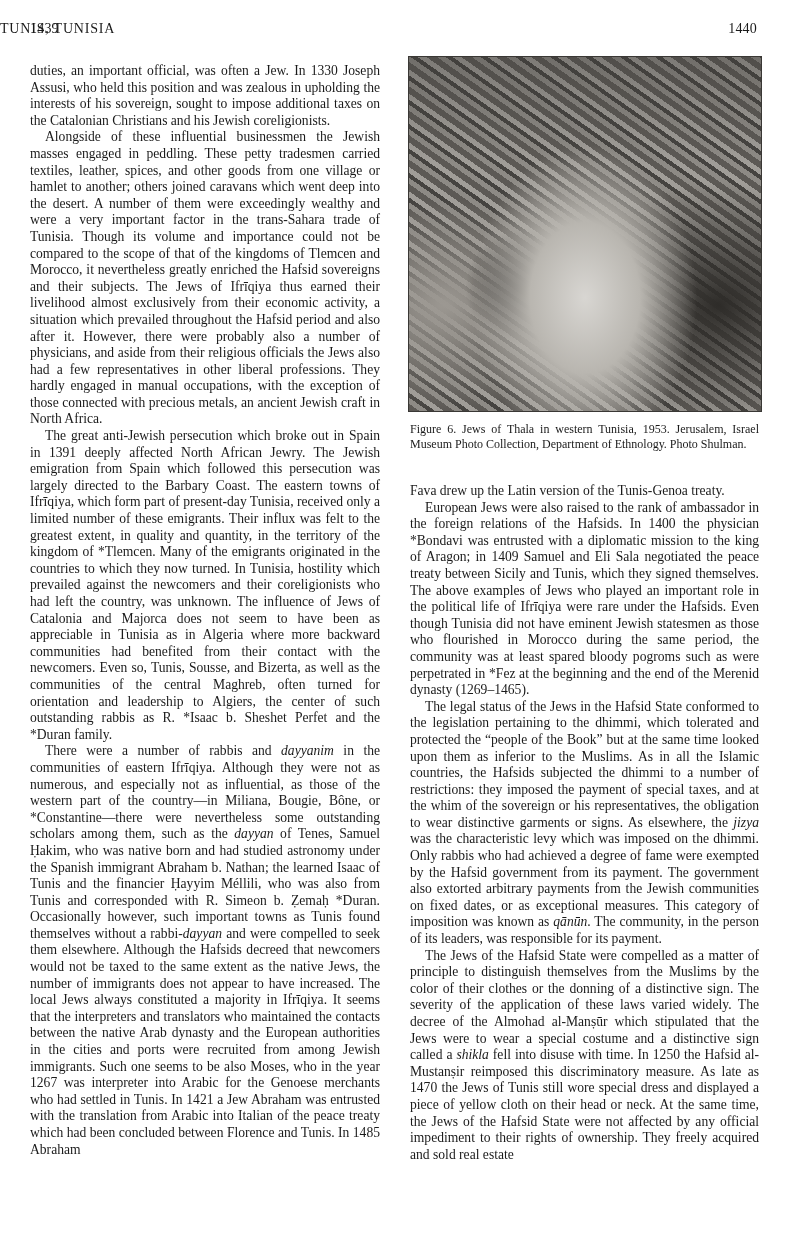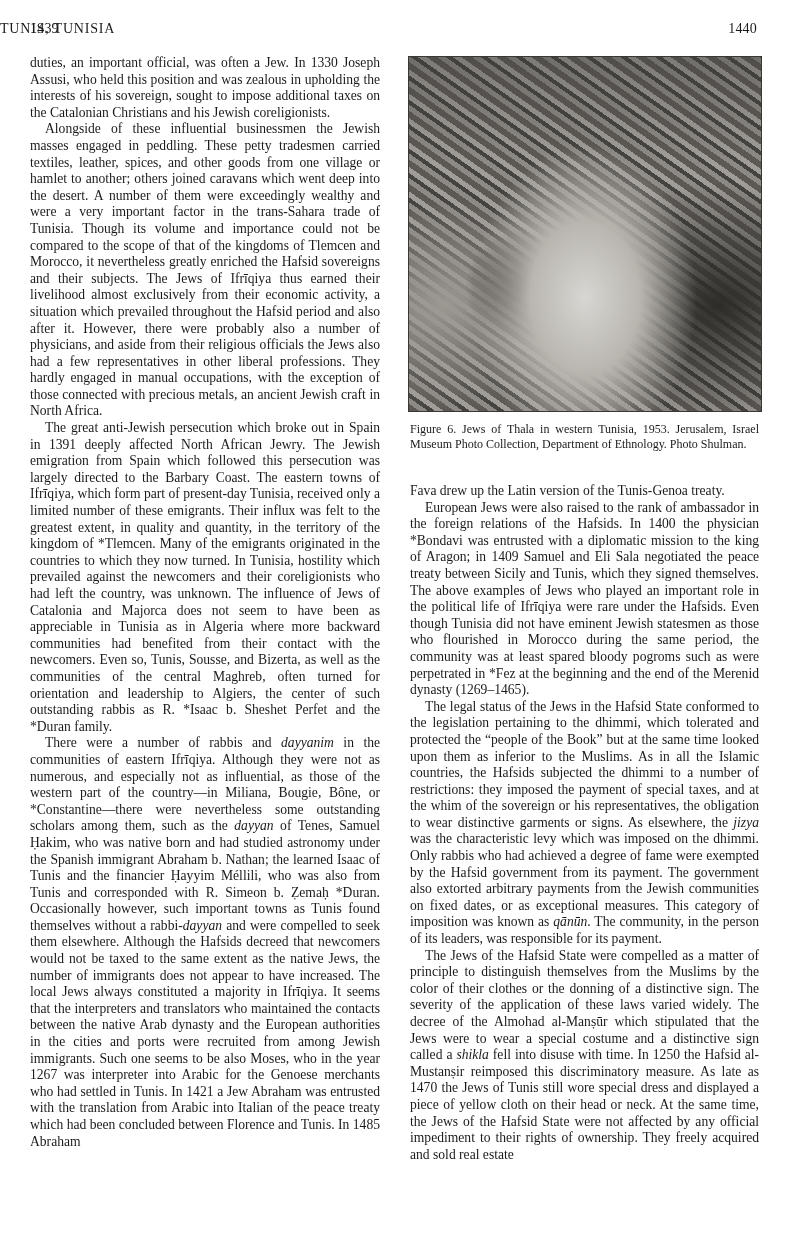--- a/index.html
+++ b/index.html
@@ -3,21 +3,21 @@
 <meta charset="utf-8">
 <style>
   html, body { margin: 0; padding: 0; background: #ffffff; }
   body { width: 790px; height: 1251px; position: relative; overflow: hidden;
          font-family: "Liberation Serif", "DejaVu Serif", serif; color: #1a1a1a; }
   .hdr { position: absolute; top: 21px; font-size: 14px; letter-spacing: 0.2px; }
   .hdr-left { left: 30px; }
   .hdr-center { left: 0; width: 688px; text-align: left; letter-spacing: 0.8px; }
   .hdr-right { right: 33px; margin-left: 7px; }
   .col { position: absolute; font-size: 13.6px; line-height: 16.6px; text-align: justify; }
-  .col-left { left: 30px; top: 55px; width: 350px; }
+  .col-left { left: 30px; top: 63px; width: 350px; }
   .col-right { left: 410px; top: 483px; width: 349px; }
   .col p { margin: 0; text-indent: 15px; }
   .col p.noindent { text-indent: 0; }
   .col em { font-style: italic; font-family: Liberation Serif, serif; }
   .photo { position: absolute; left: 408px; top: 56px; width: 352px; height: 354px;
            background:
              radial-gradient(ellipse at 50% 68%, #d8d6d2 0%, #b9b6b0 22%, rgba(0,0,0,0) 45%),
              radial-gradient(ellipse at 88% 70%, #2e2c29 0%, rgba(0,0,0,0) 35%),
              radial-gradient(ellipse at 33% 65%, #2a2826 0%, rgba(0,0,0,0) 18%),
              radial-gradient(ellipse at 10% 70%, #9c9892 0%, rgba(0,0,0,0) 30%),

